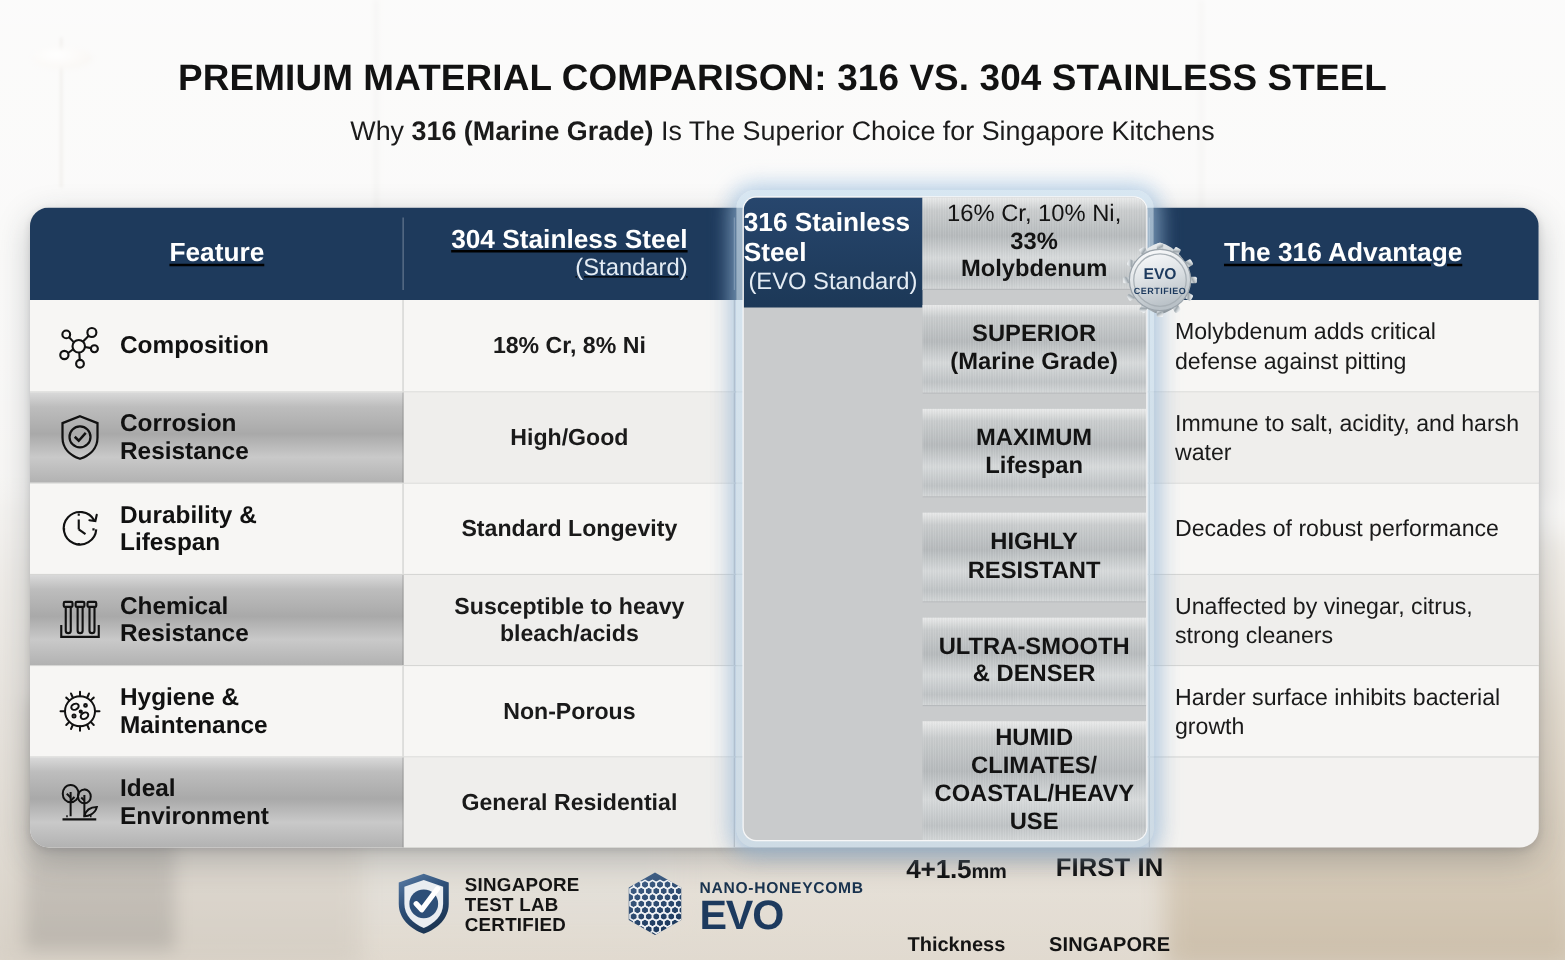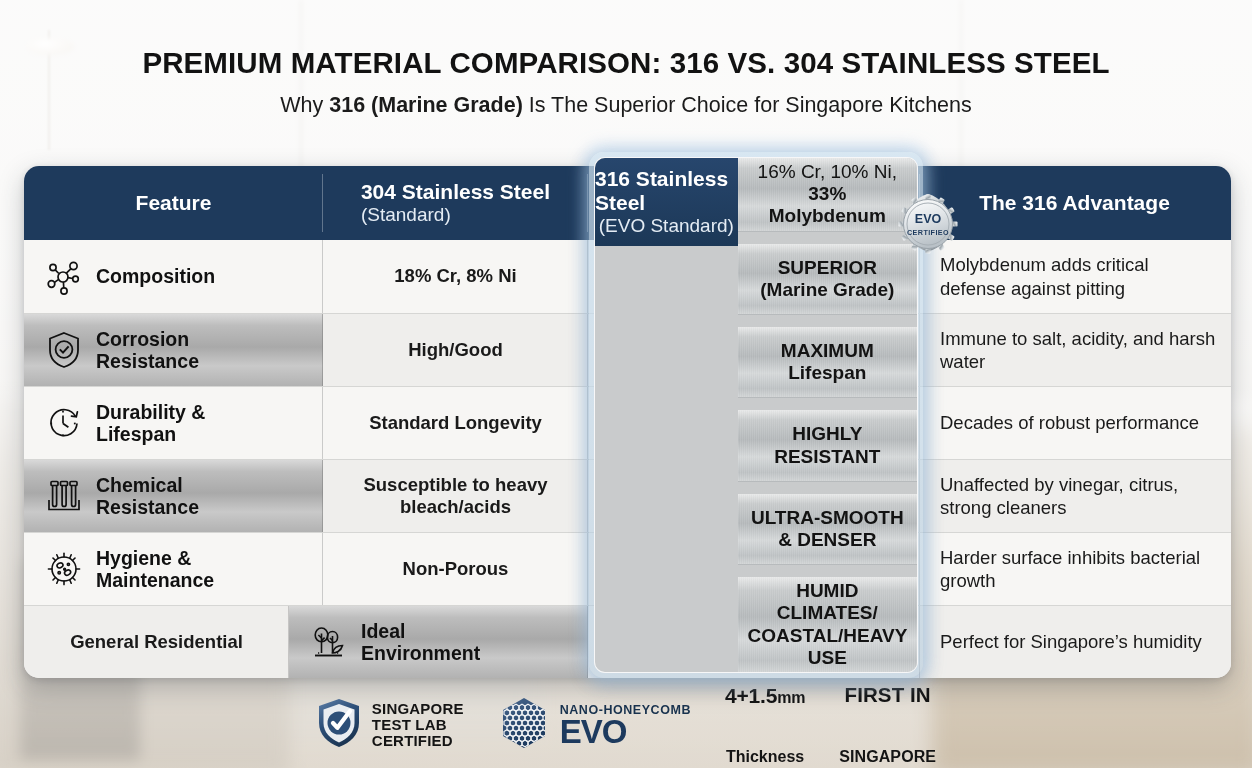--- a/index.html
+++ b/index.html
@@ -115,21 +115,21 @@
   .row.head .cell.c316::after {
     content: ""; position: absolute; right: 0; top: 8px; bottom: 8px; width: 1px;
     background: rgba(255,255,255,.30);
   }
   .row.body + .row.body { border-top: 1px solid rgba(150,150,150,.30); }
   .row.body.alt .cell.feature::after { background: rgba(120,120,120,.5); }
 
   
   .hd-main { color: #ffffff; font-size: 21px; font-weight: 700; line-height: 1.12; }
   .hd-sub  { color: #e4ecf4; font-size: 19px; font-weight: 400; line-height: 1.15; margin-top: 1px; }
-  .hd-stack { display: flex; flex-direction: column; align-items: flex-start; }
+  .hd-stack { display: flex; flex-direction: column; align-items: flex-end; text-decoration: underline; }
 
   
   .feat-icon { width: 44px; min-width: 44px; height: 40px; display: flex; align-items: center; justify-content: center; margin-right: 10px; }
   .feat-icon svg { display: block; }
   .feat-label { font-size: 19.5px; font-weight: 700; color: #111; line-height: 1.14; text-align: left; }
 
   
   .txt-304 { font-size: 18.5px; color: #1a1a1a; font-weight: 700; line-height: 1.2; }
   .txt-adv { font-size: 18.5px; color: #1a1a1a; font-weight: 400; line-height: 1.25; }
 
@@ -365,45 +365,42 @@
       <div class="cell c304">
         <span class="txt-304">Non-Porous</span>
       </div>
       <div class="cell c316"></div>
       <div class="cell adv">
         <span class="txt-adv">Harder surface inhibits bacterial growth</span>
       </div>
     </div>
 
     <div class="row body alt">
-      <div class="cell c304">
-        <span class="txt-304">General Residential</span>
-      </div>
       <div class="cell feature">
         <span class="feat-icon">
           <svg width="40" height="38" viewBox="0 0 40 38" fill="none" stroke="#111" stroke-width="1.6">
             <path d="M12.5 5 C8.6 5 6.2 8.4 6.2 12 C6.2 16 9 18.8 12.5 18.8 C16 18.8 18.8 16 18.8 12 C18.8 8.4 16.4 5 12.5 5 Z"></path>
             <line x1="12.5" y1="10.5" x2="12.5" y2="30"></line>
               <line x1="12.5" y1="15" x2="9.4" y2="12"></line>
               <line x1="12.5" y1="17.6" x2="15.6" y2="14.6"></line>
             <path d="M23.5 8.5 C20.4 8.5 18.4 11.2 18.4 14.2 C18.4 17.4 20.7 19.6 23.5 19.6 C26.3 19.6 28.6 17.4 28.6 14.2 C28.6 11.2 26.6 8.5 23.5 8.5 Z"></path>
             <line x1="23.5" y1="13" x2="23.5" y2="30"></line>
               <line x1="23.5" y1="17.4" x2="21" y2="15"></line>
             <path d="M23.5 30 C26.5 30 32 28.5 33.5 22.5 C28 22.5 24.5 25.5 23.5 30 Z"></path>
             <line x1="6" y1="32.5" x2="33" y2="32.5" stroke-width="1.9"></line>
             <line x1="9" y1="30" x2="10.2" y2="30"></line>
               <line x1="28" y1="30" x2="29.2" y2="30"></line>
           </svg>
         </span>
         <span class="feat-label">Ideal<br>Environment</span>
       </div>
+      <div class="cell c304">
+        <span class="txt-304">General Residential</span>
+      </div>
       <div class="cell c316"></div>
-      <div class="cell adv">
-        <span class="txt-adv">Perfect for Singapore’s humidity</span>
-      </div>
     </div>
 
   </div>
 </div>
 
 <div class="spot">
   <div class="spot-inner">
     <div class="spot-head">
       <div class="hd-main">316 Stainless Steel</div>
       <div class="hd-sub">(EVO Standard)</div>

